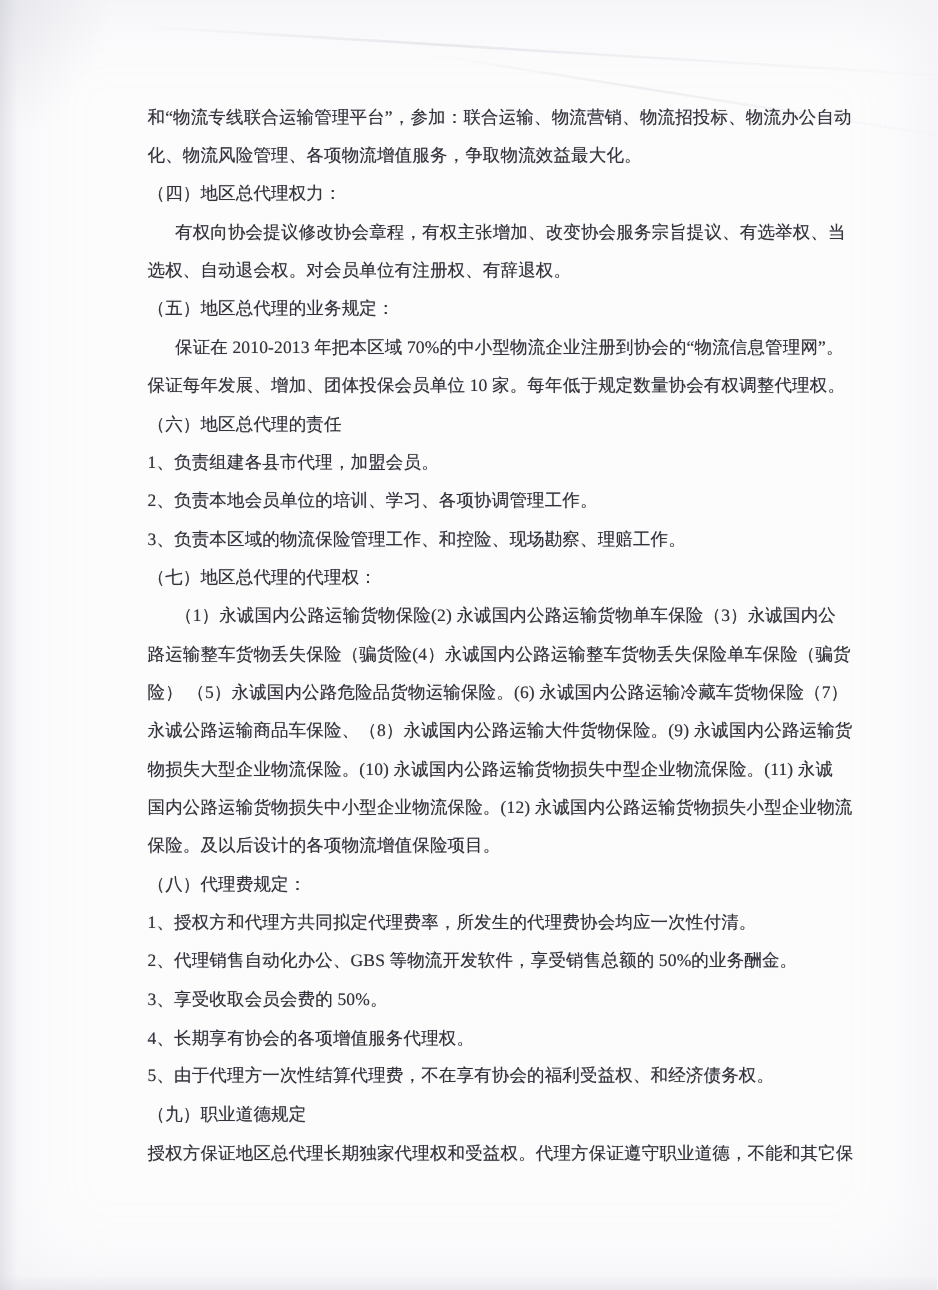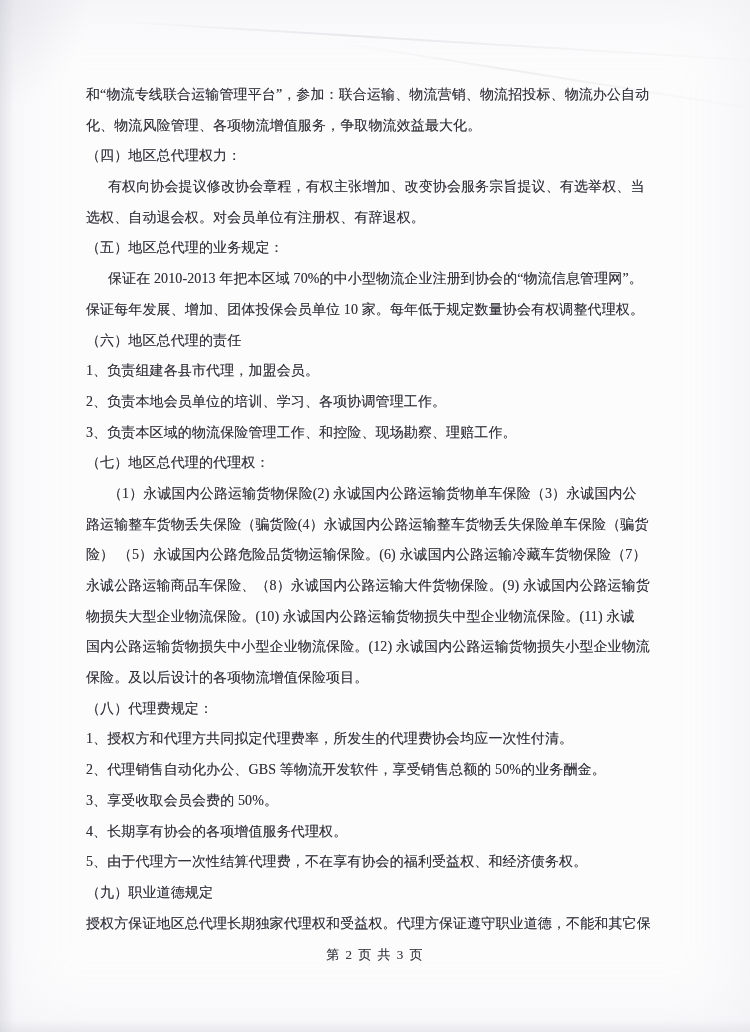--- a/index.html
+++ b/index.html
@@ -9,21 +9,21 @@
     height:1032px;
     overflow:hidden;
     background:#fcfcfd;
     font-family:"Liberation Serif","DejaVu Serif",serif;
     box-shadow:inset 0 0 70px rgba(196,196,208,0.22);
   }
   .doc-body {
     position:absolute;
     left:0; top:80px;
     width:100%;
-    padding:0 68px 0 86px;
+    padding:0 68px 0 118px;
     box-sizing:border-box;
     font-size:14px;
     line-height:30.7px;
     letter-spacing:0.12px;
     color:#33333b;
     text-shadow:0 0 0.6px rgba(55,55,66,0.55);
     white-space:pre;
   }
   .line { height:30.7px; }
   .line.indent { padding-left:22px;font-family:Liberation Serif, serif; }
@@ -73,14 +73,13 @@
 
 <div class="page" style="background: rgb(252, 252, 253);">
   <div class="smudge-topleft"></div>
   <div class="crease-top"></div>
   <div class="crease-diag"></div>
   <div class="edge-left"></div>
   <div class="edge-bottom"></div>
 
   <div class="doc-body" id="doc-body" style="color: rgb(51, 51, 59);"><div class="line">和“物流专线联合运输管理平台”，参加：联合运输、物流营销、物流招投标、物流办公自动</div><div class="line">化、物流风险管理、各项物流增值服务，争取物流效益最大化。</div><div class="line">（四）地区总代理权力：</div><div class="line indent">有权向协会提议修改协会章程，有权主张增加、改变协会服务宗旨提议、有选举权、当</div><div class="line">选权、自动退会权。对会员单位有注册权、有辞退权。</div><div class="line">（五）地区总代理的业务规定：</div><div class="line indent">保证在 2010-2013 年把本区域 70%的中小型物流企业注册到协会的“物流信息管理网”。</div><div class="line">保证每年发展、增加、团体投保会员单位 10 家。每年低于规定数量协会有权调整代理权。</div><div class="line">（六）地区总代理的责任</div><div class="line">1、负责组建各县市代理，加盟会员。</div><div class="line">2、负责本地会员单位的培训、学习、各项协调管理工作。</div><div class="line">3、负责本区域的物流保险管理工作、和控险、现场勘察、理赔工作。</div><div class="line">（七）地区总代理的代理权：</div><div class="line indent">（1）永诚国内公路运输货物保险(2) 永诚国内公路运输货物单车保险（3）永诚国内公</div><div class="line">路运输整车货物丢失保险（骗货险(4）永诚国内公路运输整车货物丢失保险单车保险（骗货</div><div class="line">险） （5）永诚国内公路危险品货物运输保险。(6) 永诚国内公路运输冷藏车货物保险（7）</div><div class="line">永诚公路运输商品车保险、（8）永诚国内公路运输大件货物保险。(9) 永诚国内公路运输货</div><div class="line">物损失大型企业物流保险。(10) 永诚国内公路运输货物损失中型企业物流保险。(11) 永诚</div><div class="line">国内公路运输货物损失中小型企业物流保险。(12) 永诚国内公路运输货物损失小型企业物流</div><div class="line">保险。及以后设计的各项物流增值保险项目。</div><div class="line">（八）代理费规定：</div><div class="line">1、授权方和代理方共同拟定代理费率，所发生的代理费协会均应一次性付清。</div><div class="line">2、代理销售自动化办公、GBS 等物流开发软件，享受销售总额的 50%的业务酬金。</div><div class="line">3、享受收取会员会费的 50%。</div><div class="line">4、长期享有协会的各项增值服务代理权。</div><div class="line">5、由于代理方一次性结算代理费，不在享有协会的福利受益权、和经济债务权。</div><div class="line">（九）职业道德规定</div><div class="line">授权方保证地区总代理长期独家代理权和受益权。代理方保证遵守职业道德，不能和其它保</div></div>
 
-  <div class="page-footer" style="color: rgb(58, 58, 66);">第 2 页 共 3 页</div>
 </div>
 
 </body></html>

